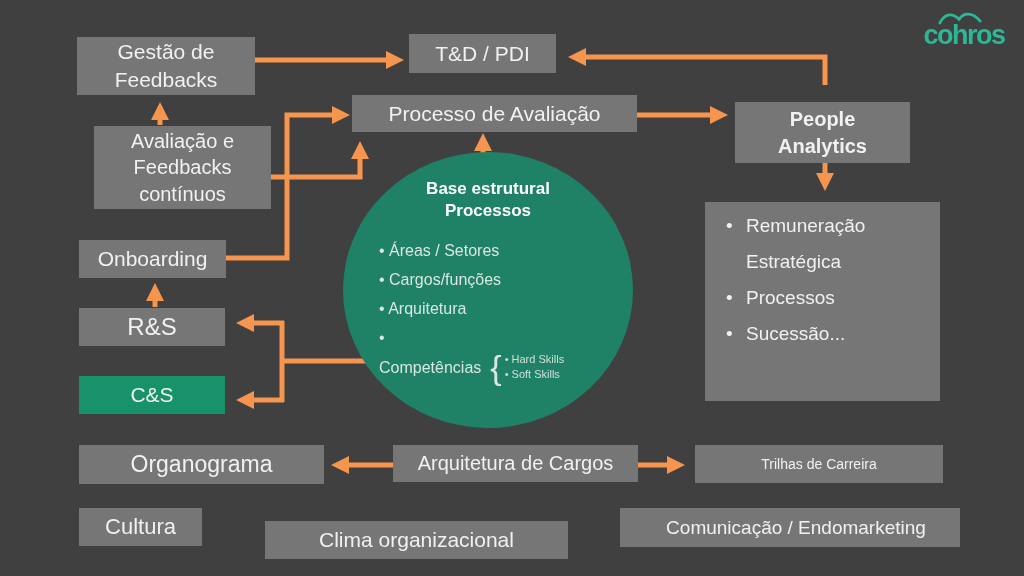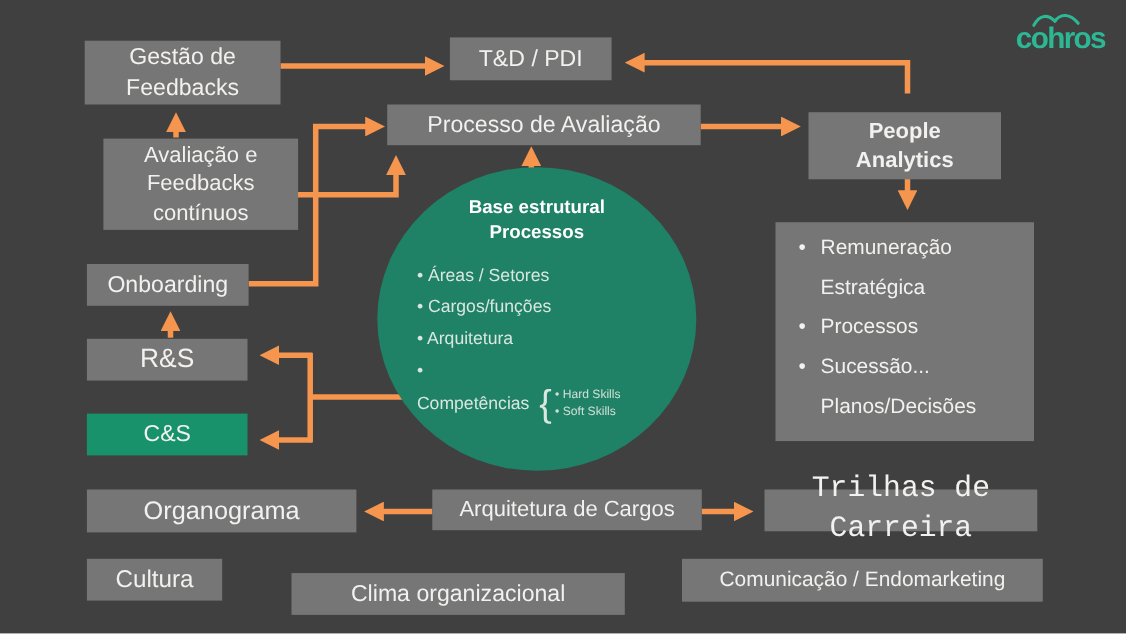--- a/index.html
+++ b/index.html
@@ -67,24 +67,24 @@
   .b-gestao{left:77px;top:37px;width:178px;height:58px;font-size:21px;}
   .b-avaliacao{left:94px;top:126px;width:177px;height:83px;font-size:20px;}
   .b-onboarding{left:79px;top:240px;width:147px;height:38px;font-size:21px;}
   .b-rs{left:79px;top:308px;width:146px;height:38px;font-size:24px;}
   .b-cs{left:79px;top:376px;width:146px;height:38px;font-size:21px;}
   .b-tdpdi{left:409px;top:34px;width:147px;height:39px;font-size:21px;}
   .b-processo{left:352px;top:95px;width:285px;height:37px;font-size:21px;text-align:right;}
   .b-people{left:735px;top:102px;width:175px;height:61px;font-size:20px;font-weight:bold;}
   .b-organograma{left:79px;top:445px;width:245px;height:39px;font-size:23px;}
   .b-arquitetura{left:393px;top:445px;width:245px;height:37px;font-size:20px;text-align:center;}
-  .b-trilhas{left:695px;top:445px;width:248px;height:38px;font-size:27px;font-family:Liberation Mono, monospace;}
+  .b-trilhas{left:695px;top:445px;width:248px;height:38px;font-size:14px;}
   .b-cultura{left:79px;top:508px;width:123px;height:38px;font-size:22px;}
   .b-clima{left:265px;top:521px;width:303px;height:38px;font-size:21px;}
-  .b-comunicacao{left:620px;top:508px;width:328px;height:39px;font-size:19px;}
+  .b-comunicacao{left:620px;top:508px;width:328px;height:39px;font-size:19px;padding-left:12px;}
 </style>
 </head>
 <body>
 
 <div class="canvas">
 
   <svg class="arrows" viewBox="0 0 1024 576">
     <defs>
       <marker id="ah" viewBox="0 0 10 10" refX="5" refY="5" markerWidth="3.6" markerHeight="3.6" orient="auto">
         <path d="M0,0 L10,5 L0,10 z" class="arrow-head"></path>
@@ -158,21 +158,20 @@
     <div class="panel-row">
       <span class="panel-bullet">•</span>
       <span>Processos</span>
     </div>
     <div class="panel-row">
       <span class="panel-bullet">•</span>
       <span>Sucessão...</span>
     </div>
     <div class="panel-row">
       <span class="panel-bullet"></span>
-      <span>Planos/Decisões</span>
     </div>
   </div>
 
   <div class="logo">
     <svg class="logo-bird" width="44" height="15" viewBox="0 0 48 16">
       <path d="M2,14 C8,3 16,3 23,10" fill="none" stroke="var(--logo)" stroke-width="3" stroke-linecap="round"></path>
       <path d="M23,10 C28,2 38,2 46,12" fill="none" stroke="var(--logo)" stroke-width="3" stroke-linecap="round"></path>
     </svg>
     <div class="logo-text">cohros</div>
   </div>

